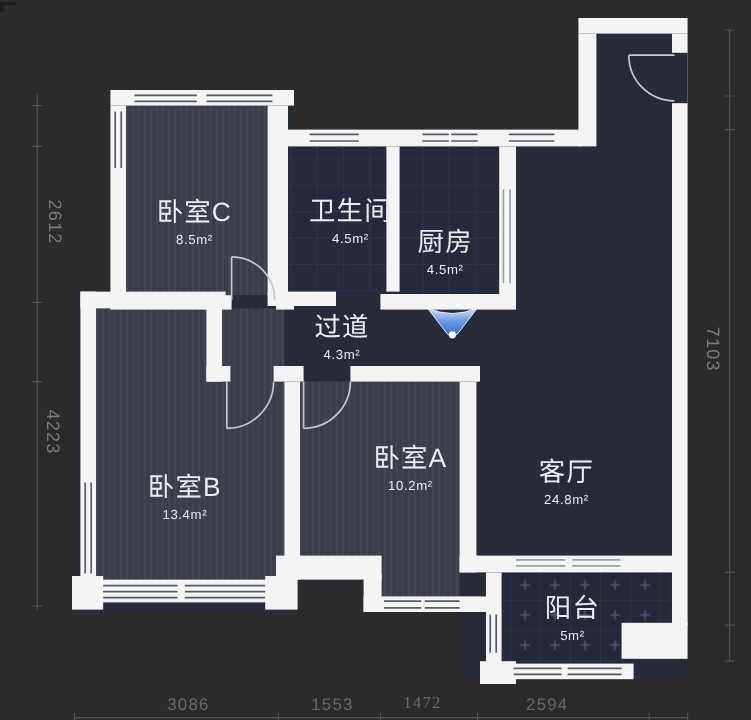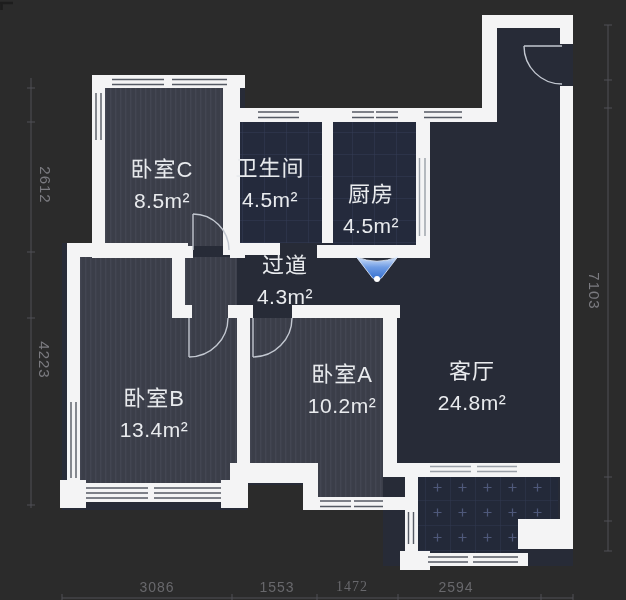--- a/index.html
+++ b/index.html
@@ -8,21 +8,21 @@
     background:#2b2b2b;
     font-family:"Liberation Sans","DejaVu Sans",sans-serif;
   }
   .stage svg{position:absolute;left:0;top:0;}
   .room-label{
     position:absolute;transform:translate(-50%,-50%);
     text-align:center;color:#e9ebee;line-height:1.45;
     letter-spacing:1px;white-space:nowrap;pointer-events:none;
   }
   .room-label .rname{font-size:22px;}
-  .room-label .rarea{font-size:21px;letter-spacing:0.5px;}
+  .room-label .rarea{font-size:11px;letter-spacing:0.5px;}
   .dim{
     position:absolute;transform:translate(-50%,-50%);
     color:#68686c;font-size:14px;letter-spacing:1px;white-space:nowrap;
   }
   .dim.vert{
     transform:translate(-50%,-50%) rotate(90deg);
     color:#7b7b80;font-size:15px;
   }
 </style>
 </head>
@@ -161,43 +161,47 @@
     <path d="M604 25 H612 M604 80 H612 M604 108 H612 M604 477 H612 M604 521 H612 M604 551 H612"></path>
     <path d="M62 598 H573"></path>
     <path d="M62 594 V600 M232 594 V600 M317 594 V600 M398 594 V600 M541 594 V600 M573 594 V600"></path>
   </g>
 </svg>
 
   <div class="room-label" style="left:162px;top:185px;">
     <div class="rname">卧室C</div>
     <div class="rarea">8.5m²</div>
   </div>
-  <div class="room-label" style="left:270px;top:184px;">
+  <div class="room-label" style="left:292px;top:184px;">
     <div class="rname">卫生间</div>
     <div class="rarea">4.5m²</div>
   </div>
   <div class="room-label" style="left:371px;top:187px;margin-top:23px;">
     <div class="rname">厨房</div>
     <div class="rarea">4.5m²</div>
   </div>
   <div class="room-label" style="left:285px;top:281px;">
     <div class="rname">过道</div>
     <div class="rarea">4.3m²</div>
   </div>
   <div class="room-label" style="left:154px;top:414px;">
     <div class="rname">卧室B</div>
     <div class="rarea">13.4m²</div>
   </div>
   <div class="room-label" style="left:313px;top:390px;margin-left:29px;">
     <div class="rname">卧室A</div>
     <div class="rarea">10.2m²</div>
   </div>
-  <div class="room-label" style="left:472px;top:387px;">
+  <div class="room-label" style="left:472px;top:402px;">
     <div class="rname">客厅</div>
     <div class="rarea">24.8m²</div>
+  </div>
+  <div class="room-label" style="left:477px;top:515px;">
+    <div class="rname">阳台</div>
+    <div class="rarea">5m²</div>
   </div>
 
   <div class="dim vert" style="left:45px;top:185px;">2612</div>
   <div class="dim vert" style="left:44px;top:360px;">4223</div>
   <div class="dim vert" style="left:594px;top:291px;">7103</div>
   <div class="dim" style="left:157px;top:587px;">3086</div>
   <div class="dim" style="left:277px;top:587px;">1553</div>
   <div class="dim" style="left:352px;top:587px;font-family:Liberation Serif, serif;">1472</div>
   <div class="dim" style="left:456px;top:587px;">2594</div>
 

